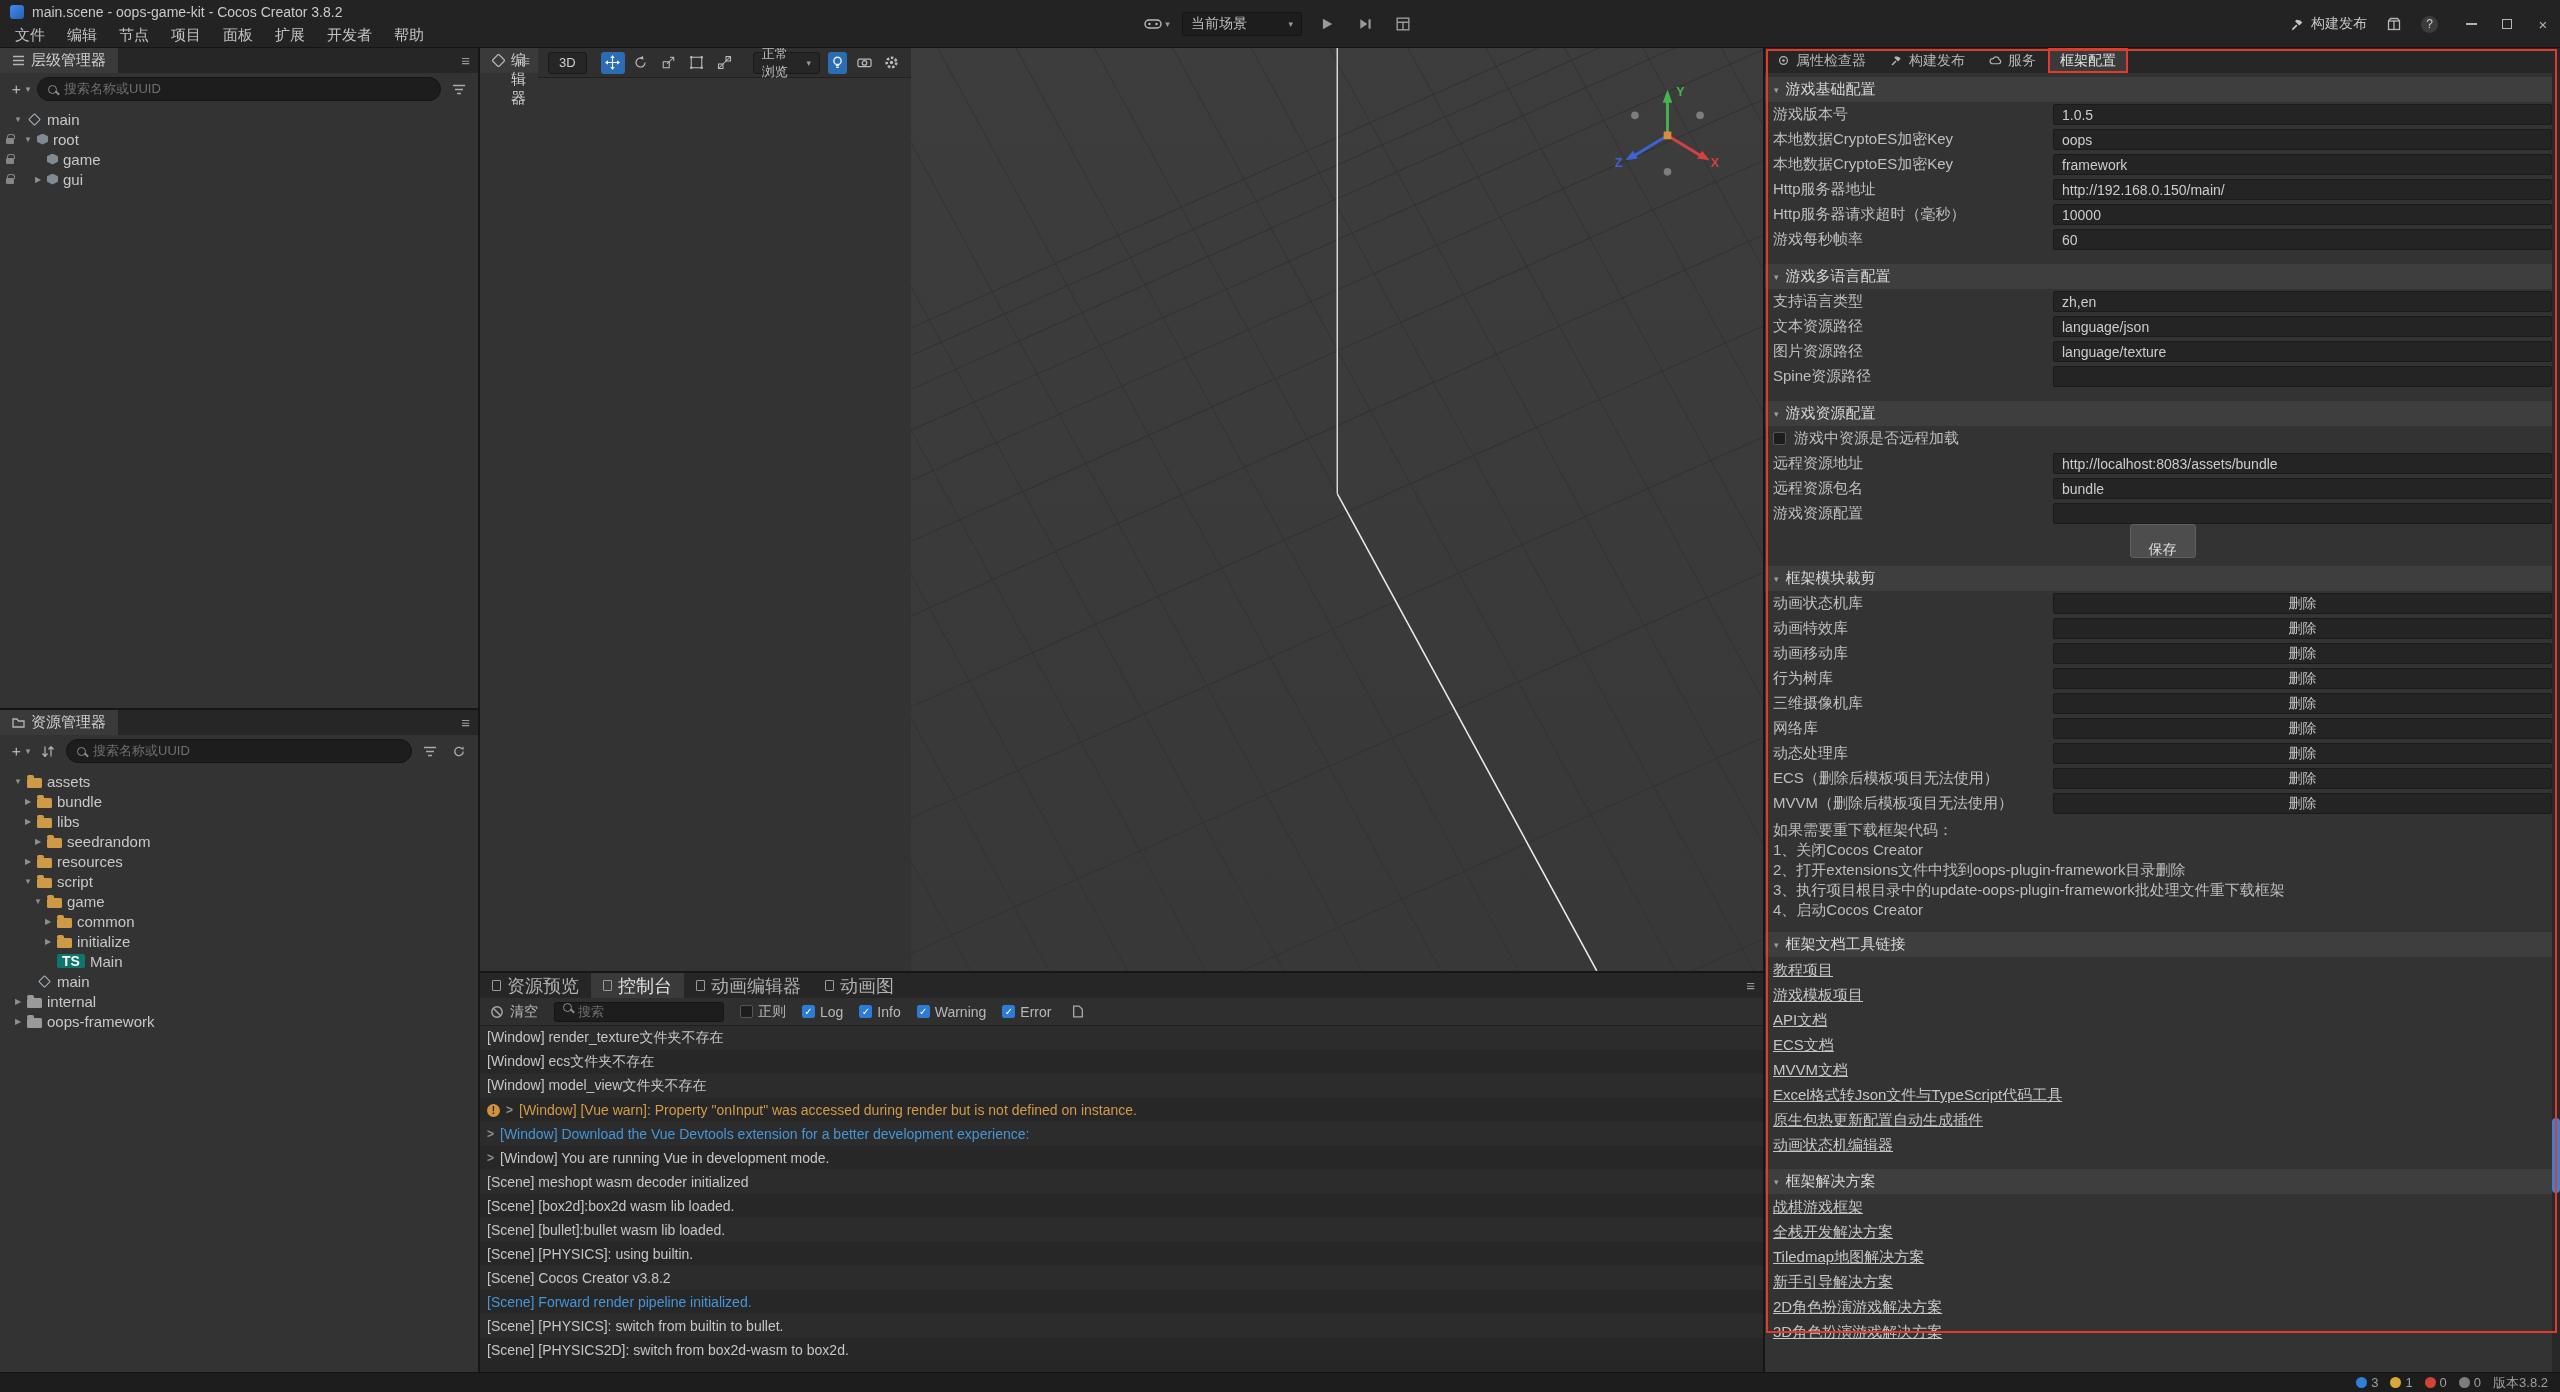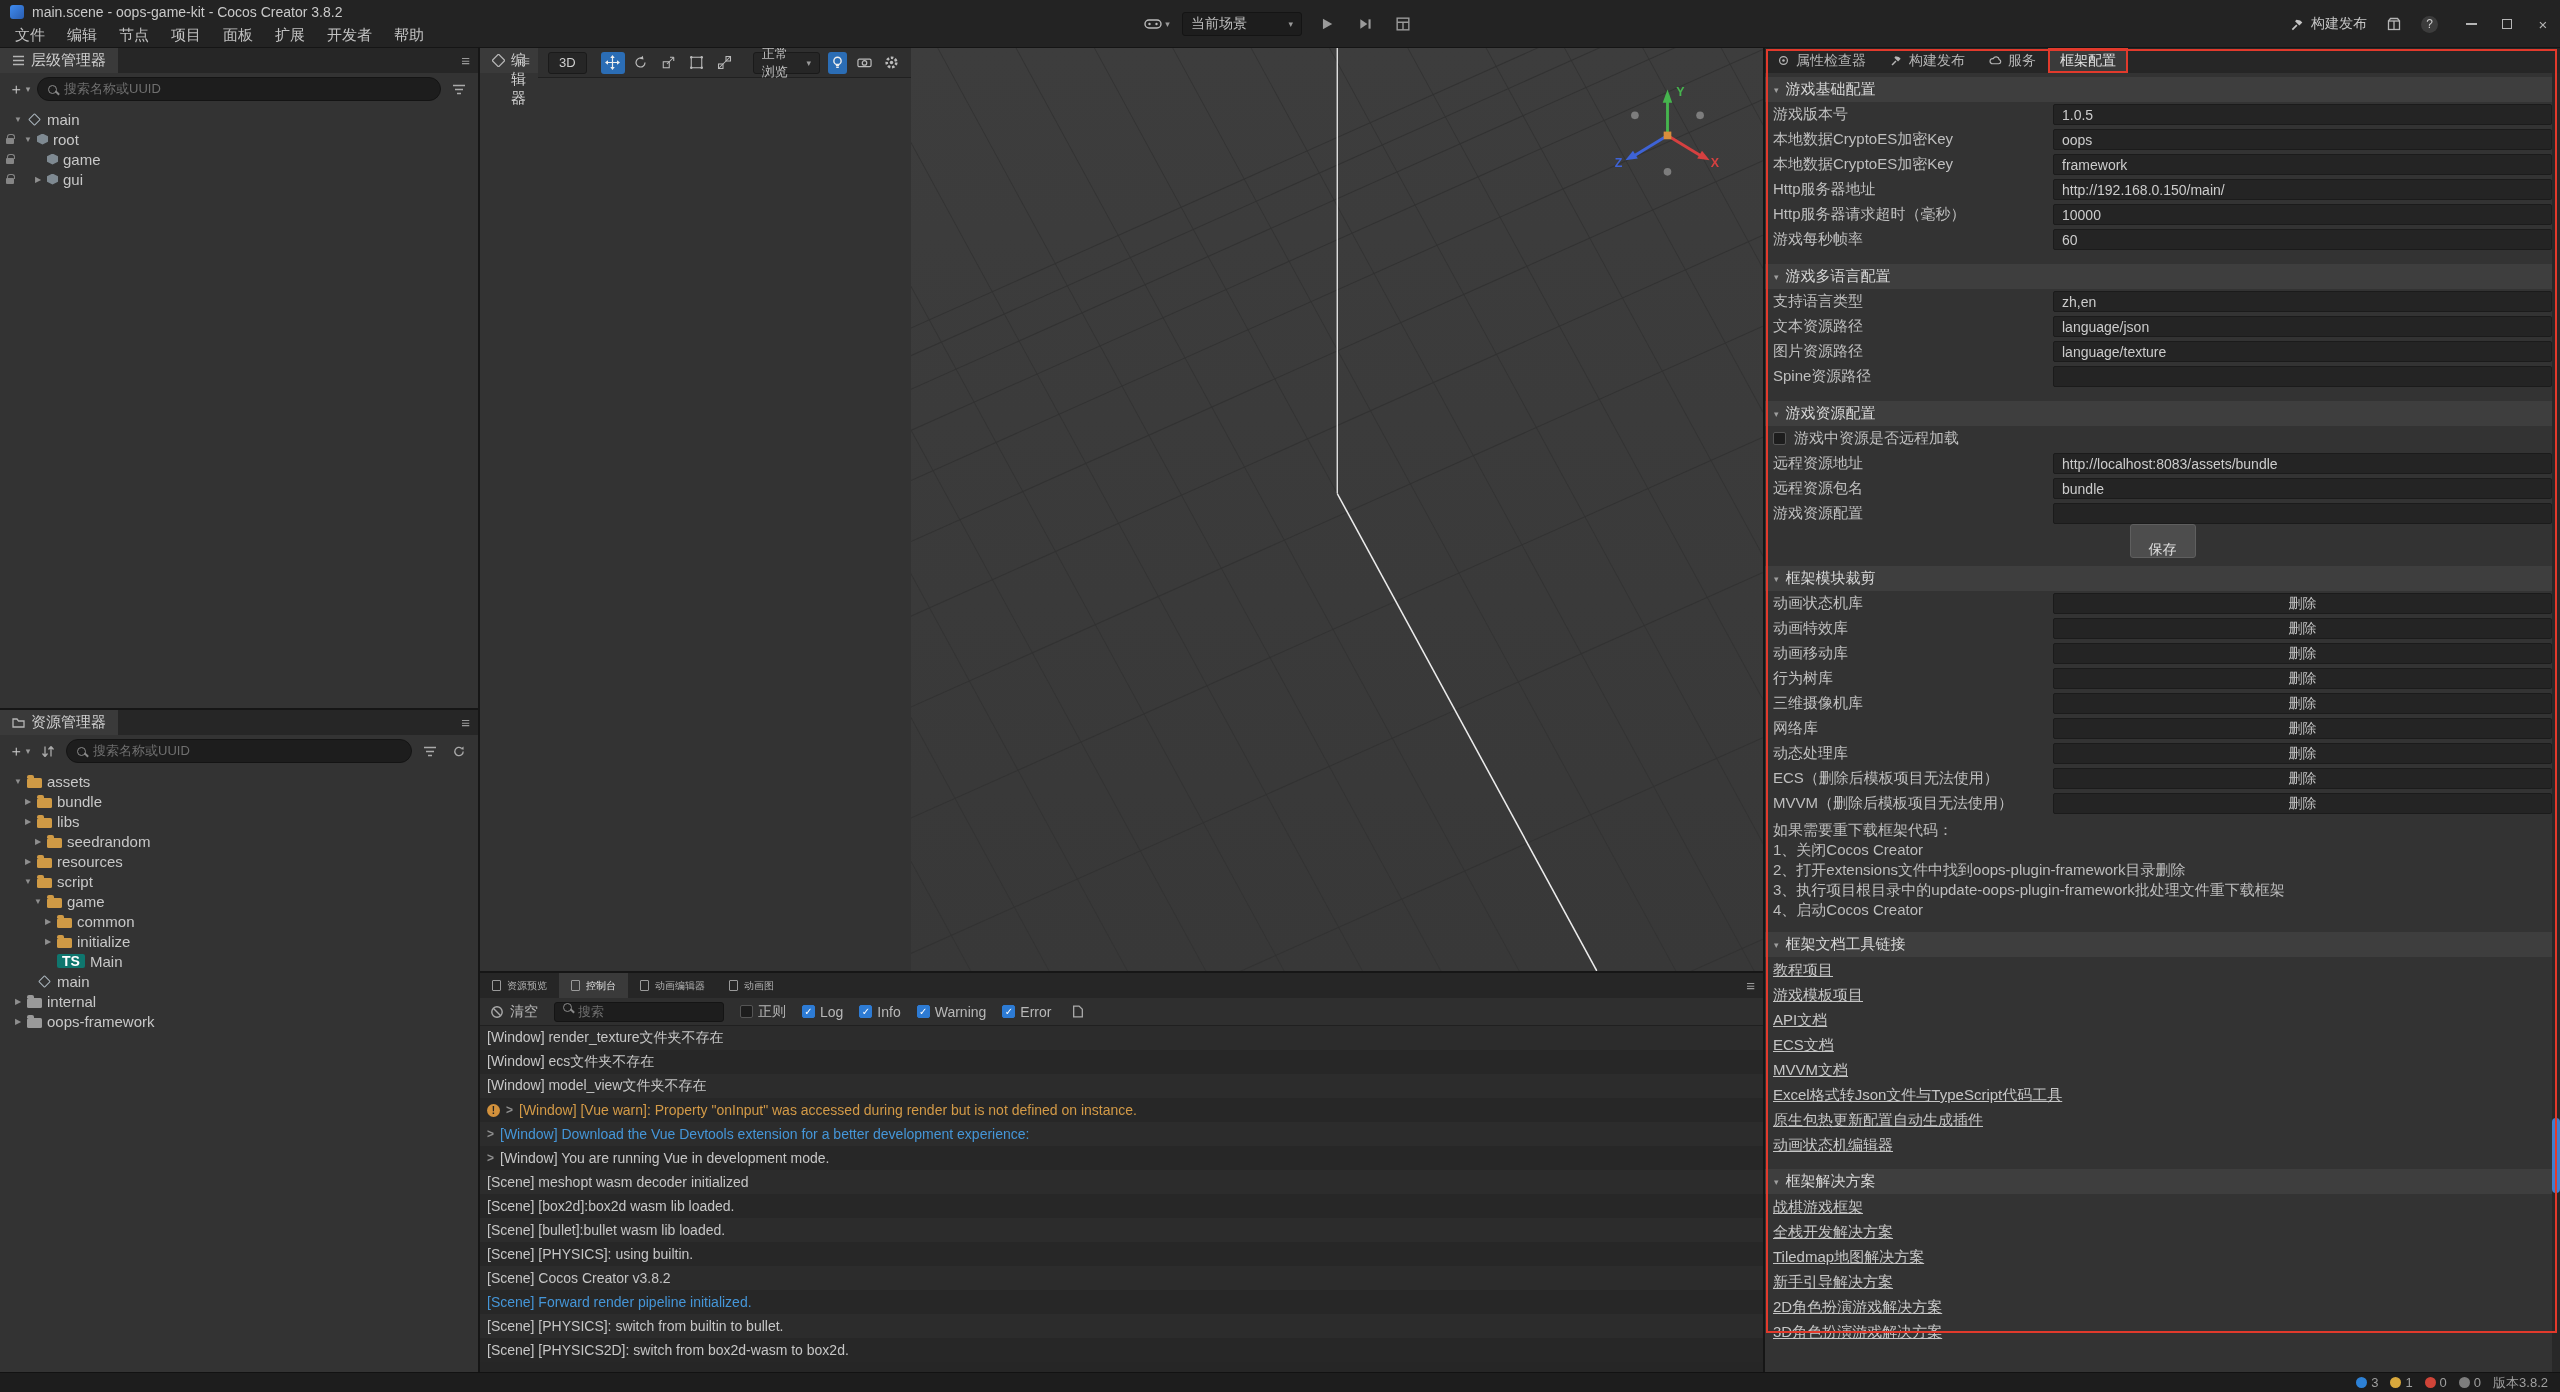--- a/index.html
+++ b/index.html
@@ -81,21 +81,21 @@
   .scene-ibtn{width:26px;height:22px;border-radius:3px;display:flex;align-items:center;justify-content:center}
   .scene-ibtn svg{width:15px;height:15px}
   .scene-ibtn.active{background:#2b6db5}
   .viewport{flex:1;position:relative;background:linear-gradient(#3d3d3d,#383838);overflow:hidden}
   #grid-svg{position:absolute;inset:0;width:100%;height:100%}
   #gizmo-svg{position:absolute;top:28px;right:38px;width:115px;height:115px}
 
   
   .console-panel{flex:1;display:flex;flex-direction:column;background:#2b2b2b;min-height:0}
   .console-tabs{height:25px;flex:0 0 25px;background:#262626;display:flex;position:relative}
-  .console-tab{display:flex;align-items:center;gap:6px;padding:0 12px;font-size:10px;color:#b0b0b0}
+  .console-tab{display:flex;align-items:center;gap:6px;padding:0 12px;font-size:18px;color:#b0b0b0}
   .console-tab.active{background:#3a3a3a;color:#e0e0e0}
   .mini-doc{width:9px;height:11px;border:1.2px solid #9a9a9a;border-radius:1px;position:relative}
   .console-toolbar{height:28px;flex:0 0 28px;background:#2f2f2f;display:flex;align-items:center;gap:16px;padding:0 10px;border-bottom:1px solid #202020}
   .ctb-item{display:flex;align-items:center;gap:6px;font-size:14px;color:#b8b8b8}
   .ctb-item svg{width:14px;height:14px}
   .console-search{width:170px;height:20px;background:#1d1d1d;border:1px solid #141414;border-radius:3px;display:flex;gap:6px;padding:0 8px}
   .chk-wrap{display:flex;align-items:center;gap:5px;font-size:14px;color:#b8b8b8}
   .chk{width:13px;height:13px;border-radius:2px;background:#1d1d1d;border:1px solid #555;display:flex;align-items:center;justify-content:center;font-size:10px;color:#fff}
   .chk.on{background:#2d7bd4;border-color:#2d7bd4}
   .log-list{flex:1;overflow:hidden;background:#262626}

